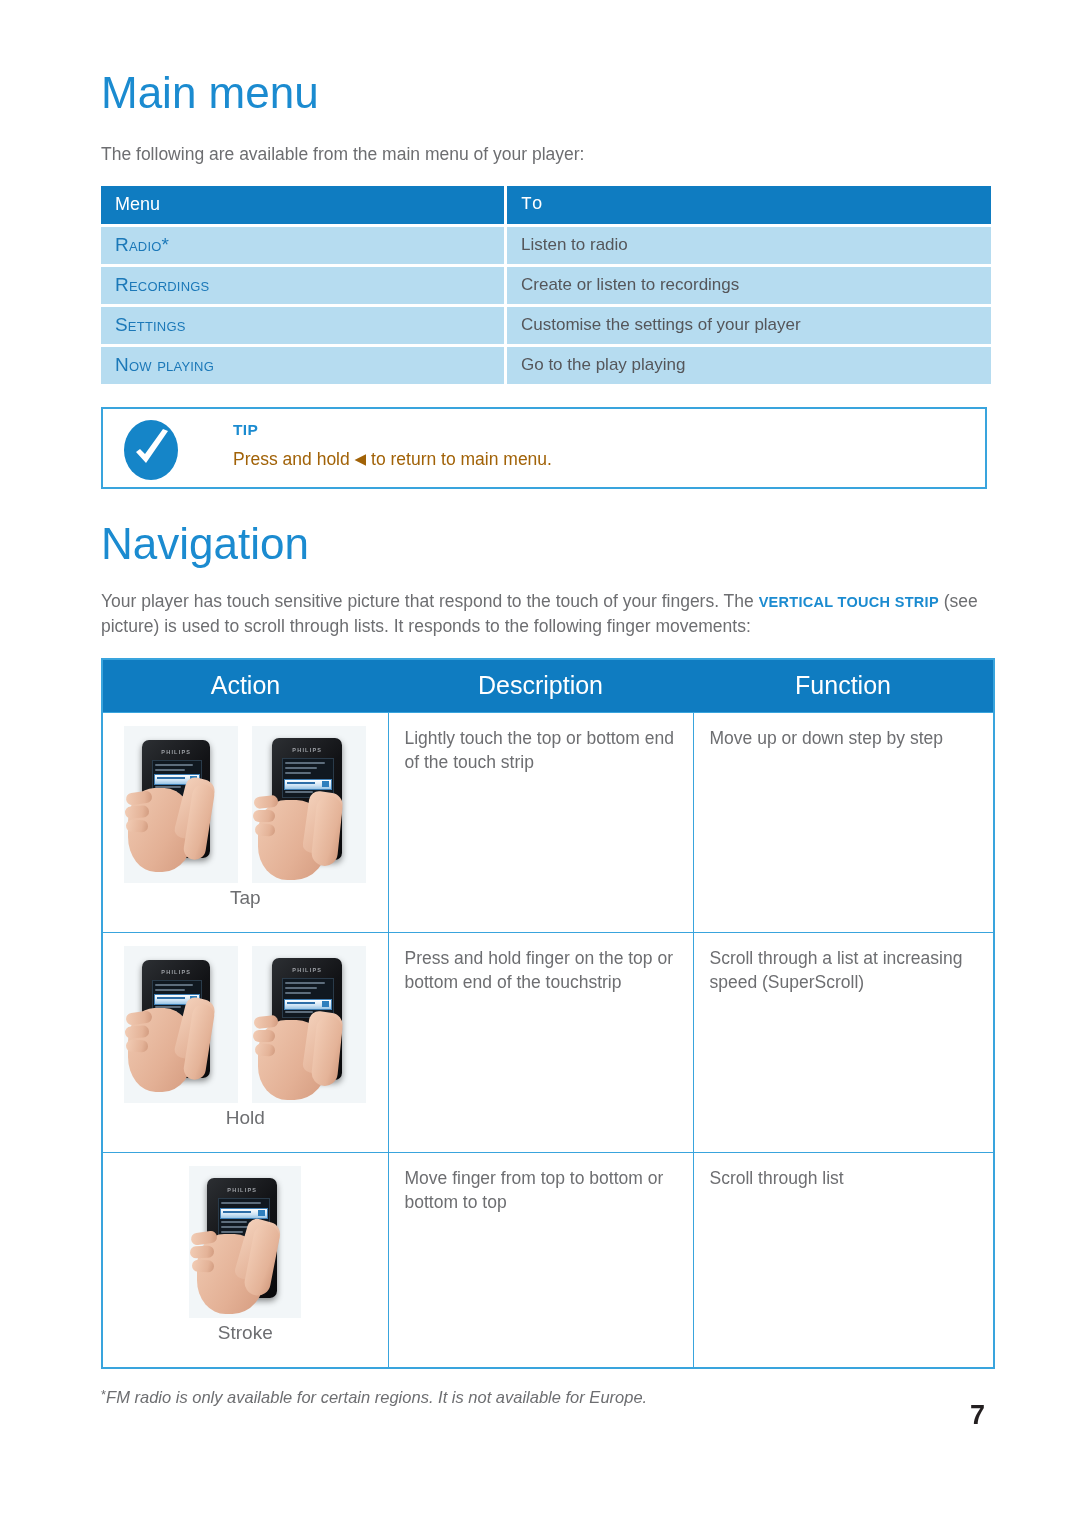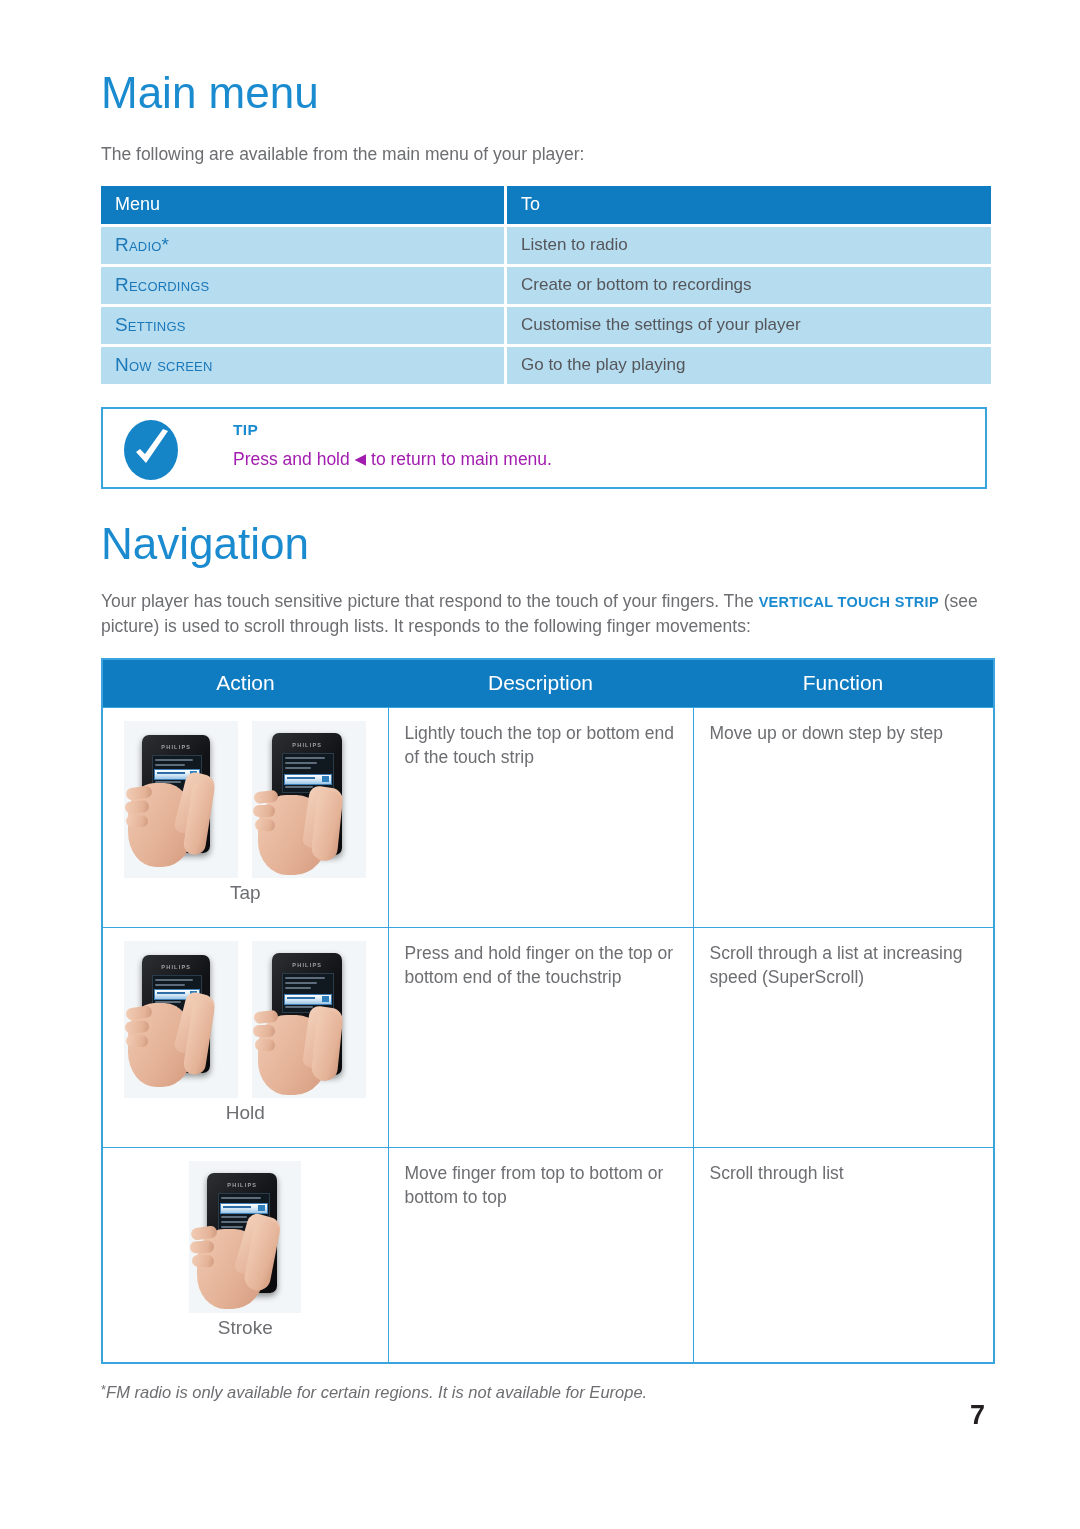--- a/index.html
+++ b/index.html
@@ -66,21 +66,21 @@
     background: #0f7cc1;
     color: #ffffff;
     font-weight: normal;
     font-size: 18px;
     text-align: left;
     padding: 8px 14px 9px 14px;
     vertical-align: middle;
     border-right: 3px solid #ffffff;
     border-bottom: 3px solid #ffffff;
   }
-  .menu-table th:last-child { border-right: none; }
+  .menu-table th:last-child { border-right: none; font-family: Liberation Mono, monospace; }
   .menu-table td {
     background: #b6dcf0;
     padding: 7px 14px 8px 14px;
     font-size: 17px;
     vertical-align: middle;
     border-right: 3px solid #ffffff;
     border-bottom: 3px solid #ffffff;
     height: 22px;
   }
   .menu-table td:last-child { border-right: none; }
@@ -122,21 +122,21 @@
     top: 12px;
   }
   .tip-label {
     color: #1b8bd0;
     font-weight: bold;
     font-size: 15.5px;
     letter-spacing: 0.4px;
     margin-bottom: 10px;
   }
   .tip-text {
-    color: #a21caf;
+    color: #a16207;
     font-size: 17.5px;
     font-weight: 300;
   }
   .tip-text .arrow {
     font-size: 15px;
     vertical-align: 1px;
     letter-spacing: 0;
   }
 
   
@@ -144,21 +144,21 @@
     width: 890px;
     border-collapse: collapse;
     table-layout: fixed;
     border: 2px solid #39a4dd;
     box-sizing: border-box;
   }
   .nav-table th {
     background: #0f7cc1;
     color: #ffffff;
     font-weight: normal;
-    font-size: 21px;
+    font-size: 25px;
     text-align: center;
     padding: 11px 0 12px 0;
     border: none;
   }
   .nav-table td {
     border: 1.6px solid #39a4dd;
     vertical-align: top;
     padding: 13px;
   }
   .nav-table td.cell-text {
@@ -327,28 +327,28 @@
           <th>To</th>
         </tr>
       </thead>
       <tbody>
         <tr>
           <td class="menu-name col-menu"><span class="sc">Radio*</span></td>
           <td class="menu-desc">Listen to radio</td>
         </tr>
         <tr>
           <td class="menu-name col-menu"><span class="sc">Recordings</span></td>
-          <td class="menu-desc">Create or bottom to recordings</td>
+          <td class="menu-desc">Create or listen to recordings</td>
         </tr>
         <tr>
           <td class="menu-name col-menu"><span class="sc">Settings</span></td>
           <td class="menu-desc">Customise the settings of your player</td>
         </tr>
         <tr>
-          <td class="menu-name col-menu"><span class="sc">Now screen</span></td>
+          <td class="menu-name col-menu"><span class="sc">Now playing</span></td>
           <td class="menu-desc">Go to the play playing</td>
         </tr>
       </tbody>
     </table>
 
     <div class="tip-box">
       <span class="tip-icon">
         <svg width="58" height="62" viewBox="0 0 58 62">
           <ellipse cx="29" cy="31" rx="27" ry="30" fill="#1585c8"></ellipse>
           <path d="M14 33 L24 44 L46 12 L41 10 L23 35 L18 30 Z" fill="#ffffff"></path>

